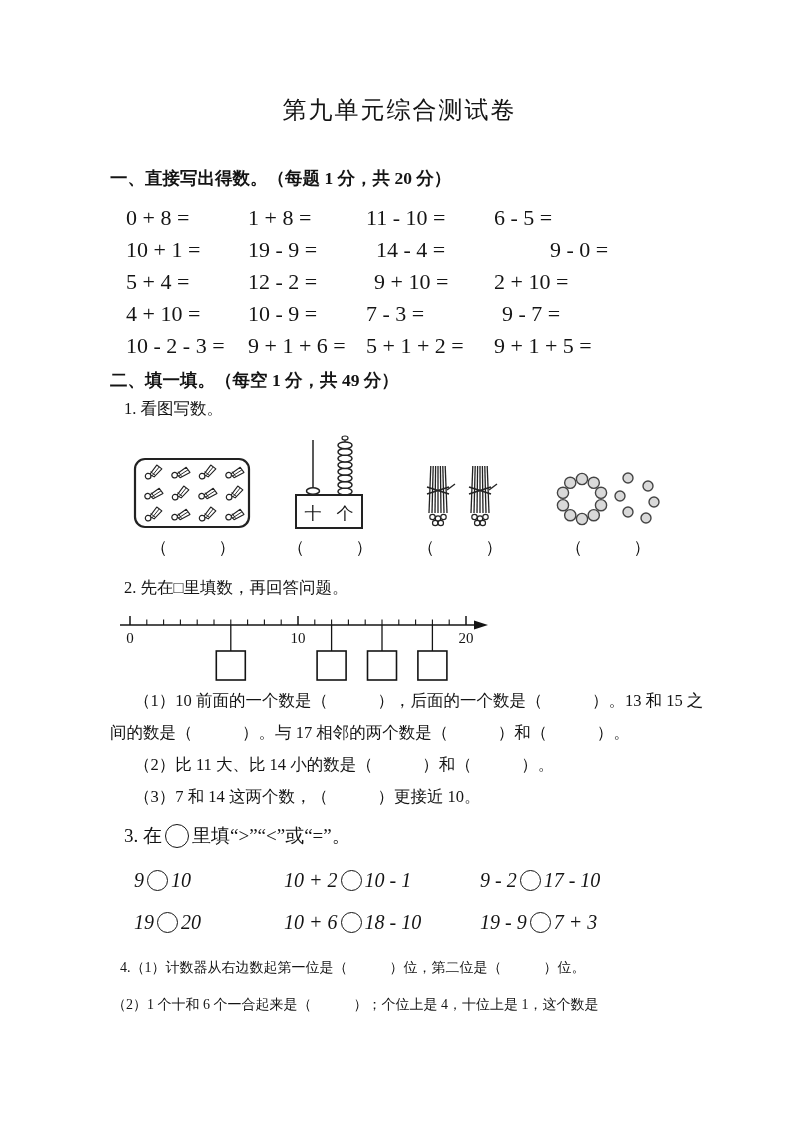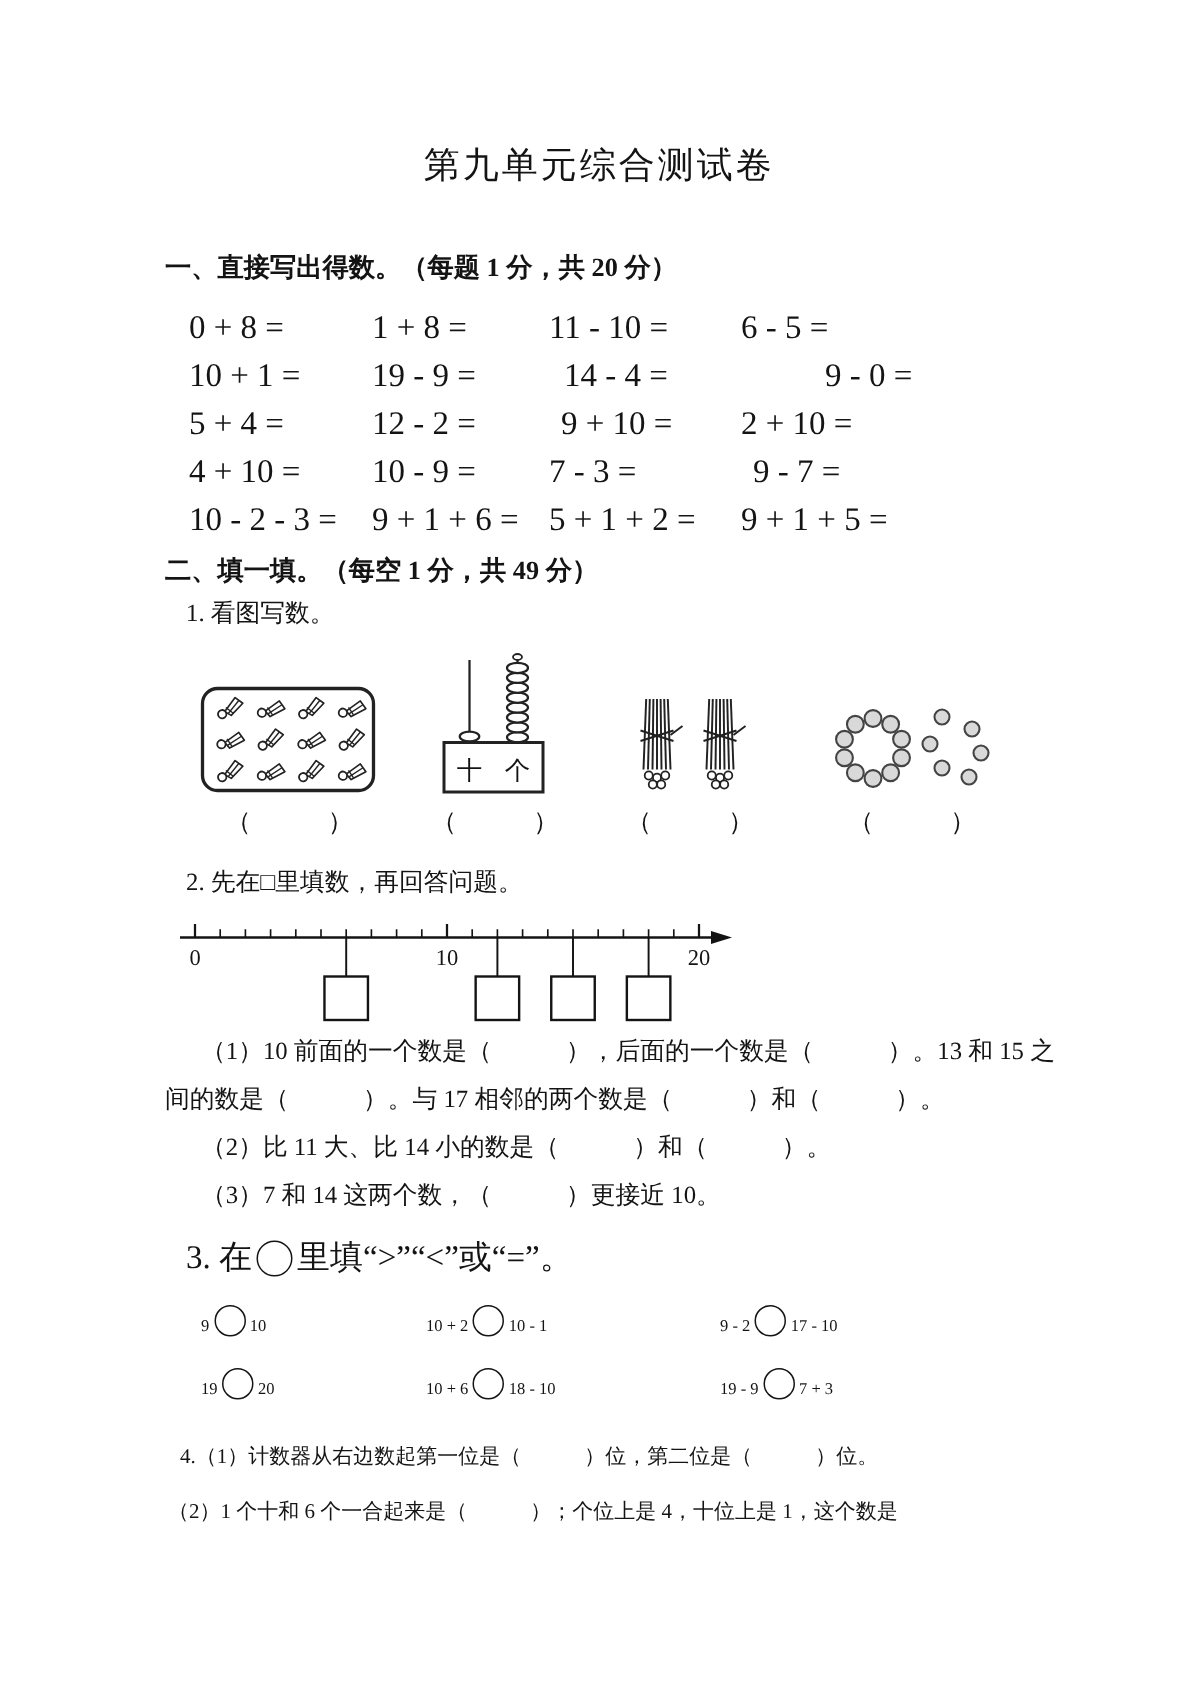--- a/index.html
+++ b/index.html
@@ -29,24 +29,24 @@
   .figure:nth-child(2){ margin-right:42px; }
   .figure:nth-child(3){ margin-right:48px; }
   .caption { font-size:17px; margin-top:4px; white-space:pre; }
 
   .numline { margin:6px 0 0 4px; }
 
   .sublines { margin-top:2px; }
   .subline { font-size:16.5px; line-height:32px; white-space:nowrap; }
   .subline.indent { padding-left:24px; }
 
-  .q3head { margin:10px 0 0 14px; font-size:22px; }
+  .q3head { margin:10px 0 0 14px; font-size:19px; }
   .bigcircle { display:inline-block; width:24px; height:24px; border:1.6px solid #141414; border-radius:50%; vertical-align:-6px; margin:0 3px; }
 
-  .comps { display:grid; grid-template-columns:150px 196px auto; margin:10px 0 0 24px; font-size:11px; }
+  .comps { display:grid; grid-template-columns:150px 196px auto; margin:10px 0 0 24px; font-size:20px;font-style:italic; }
   .comp { height:42px; line-height:42px; white-space:nowrap; }
   .circ { display:inline-block; width:21px; height:21px; border:1.5px solid #141414; border-radius:50%; vertical-align:-4px; margin:0 3px; }
 
   .q4 { margin-top:6px; }
   .q4line { font-size:14px; line-height:37px; white-space:nowrap; }
   .q4line.first { padding-left:10px; }
   .q4line.second { padding-left:2px; }
 
   svg { display:block; }
 </style>

